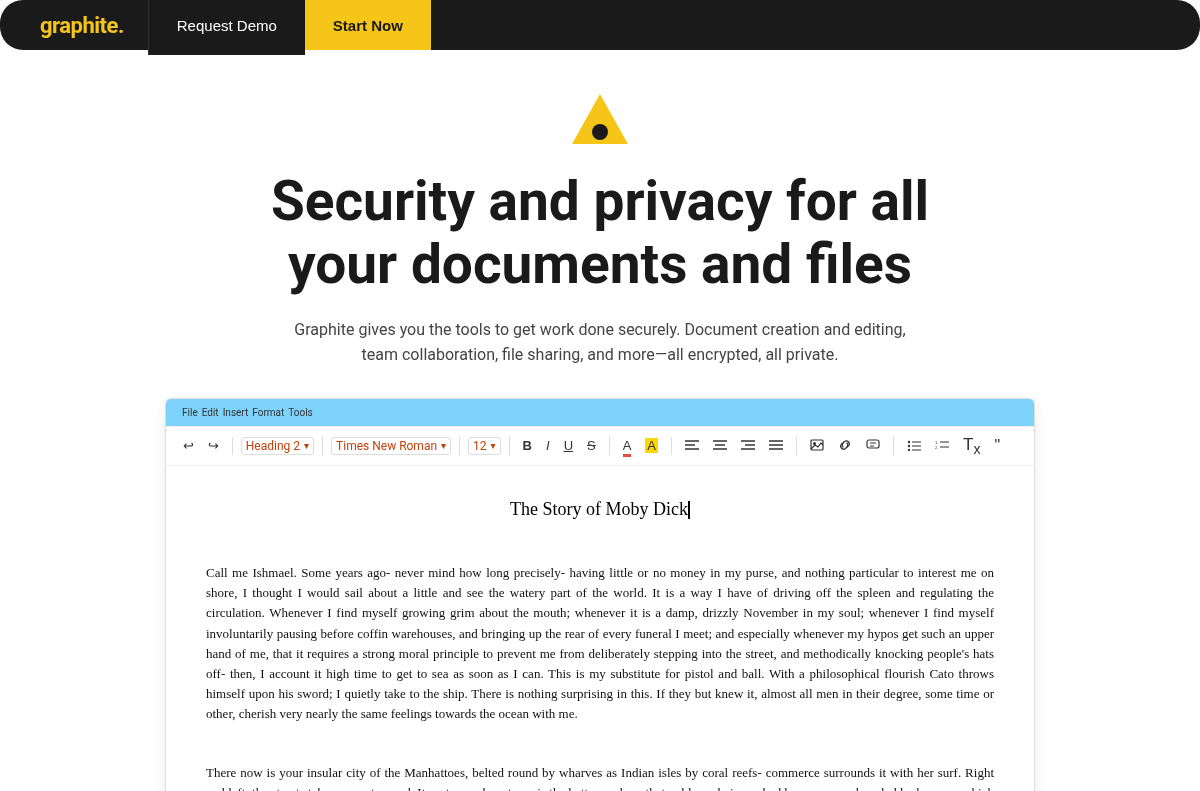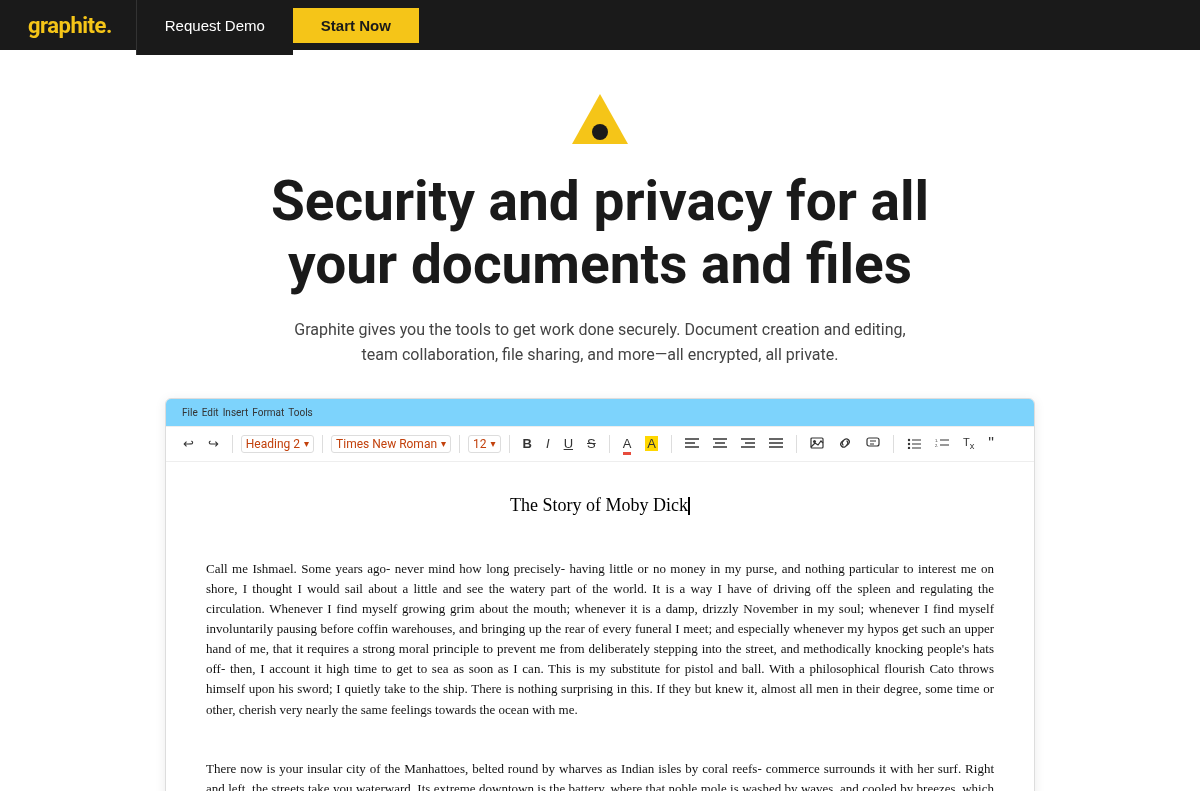--- a/index.html
+++ b/index.html
@@ -4,23 +4,24 @@
   <style>
     * { margin: 0; padding: 0; box-sizing: border-box; }
     body { font-family: -apple-system, BlinkMacSystemFont, 'Segoe UI', Roboto, sans-serif; background: #fff; }
 
     
     .navbar {
       display: flex;
       align-items: center;
       background: #1a1a1a;
       height: 50px;
-      padding: 4px;
+      padding: 16px;
       position: relative;
       z-index: 10;
+      border-radius: 23px;
     }
     .nav-logo {
       padding: 0 24px;
       color: #fff;
       font-size: 22px;
       font-weight: 700;
       letter-spacing: -0.5px;
       white-space: nowrap;
     }
     .nav-logo span {
@@ -47,21 +48,21 @@
       height: 60px;
       font-size: 15px;
       cursor: pointer;
       border-left: 1px solid #333;
     }
     .nav-start-now {
       background: #f5c518;
       color: #1a1a1a;
       border: none;
       padding: 0 28px;
-      height: 35px;
+      height: 50px;
       font-size: 15px;
       font-weight: 600;
       cursor: pointer;
     }
 
     
     .hero {
       text-align: center;
       padding: 40px 20px 30px;
     }
@@ -337,21 +338,21 @@
           </svg>
       </button>
       <button class="tb-btn">
         <svg width="14" height="12">
             <text x="0" y="5" font-size="4" fill="#333">1.</text>
             <line x1="5" y1="3" x2="14" y2="3" stroke="#333" stroke-width="1.2"></line>
             <text x="0" y="10" font-size="4" fill="#333">2.</text>
             <line x1="5" y1="8" x2="14" y2="8" stroke="#333" stroke-width="1.2"></line>
           </svg>
       </button>
-      <button class="tb-btn" style="font-size:11px;">T<sub>x</sub></button>
+      <button class="tb-btn" style="font-size:17px;">T<sub>x</sub></button>
       <button class="tb-btn" style="font-size:16px;">"</button>
     </div>
 
     <div class="editor-content">
       <div class="editor-doc-title">
         <span>The Story of Moby Dick</span><span class="cursor"></span>
       </div>
       <p class="editor-para">Call me Ishmael. Some years ago- never mind how long precisely- having little or no money in my purse, and nothing particular to interest me on shore, I thought I would sail about a little and see the watery part of the world. It is a way I have of driving off the spleen and regulating the circulation. Whenever I find myself growing grim about the mouth; whenever it is a damp, drizzly November in my soul; whenever I find myself involuntarily pausing before coffin warehouses, and bringing up the rear of every funeral I meet; and especially whenever my hypos get such an upper hand of me, that it requires a strong moral principle to prevent me from deliberately stepping into the street, and methodically knocking people's hats off- then, I account it high time to get to sea as soon as I can. This is my substitute for pistol and ball. With a philosophical flourish Cato throws himself upon his sword; I quietly take to the ship. There is nothing surprising in this. If they but knew it, almost all men in their degree, some time or other, cherish very nearly the same feelings towards the ocean with me.</p>
       <p class="editor-para">There now is your insular city of the Manhattoes, belted round by wharves as Indian isles by coral reefs- commerce surrounds it with her surf. Right and left, the streets take you waterward. Its extreme downtown is the battery, where that noble mole is washed by waves, and cooled by breezes, which a few hours previous were out of sight of land. Look at the crowds of water-gazers there.</p>
       <p class="editor-para">Circumambulate the city of a dreamy Sabbath afternoon. Go from Corlears Hook to Coenties Slip, and thence, by Whitehall, northward. What do you see?- Posted like silent sentinels all around the town, stand thousands upon thousands of mortal men fixed in ocean reveries. Some leaning against the spiles; some seated upon the pier-heads; some looking over the bulwarks of ships from China; some high aloft in the rigging, as if striving to get a still better seaward peep. But these are all landsmen; of week days pent up in lath and plaster- tied to counters, nailed to benches, clinched to desks. How then is this? Are the green fields gone? What do they here?</p>

